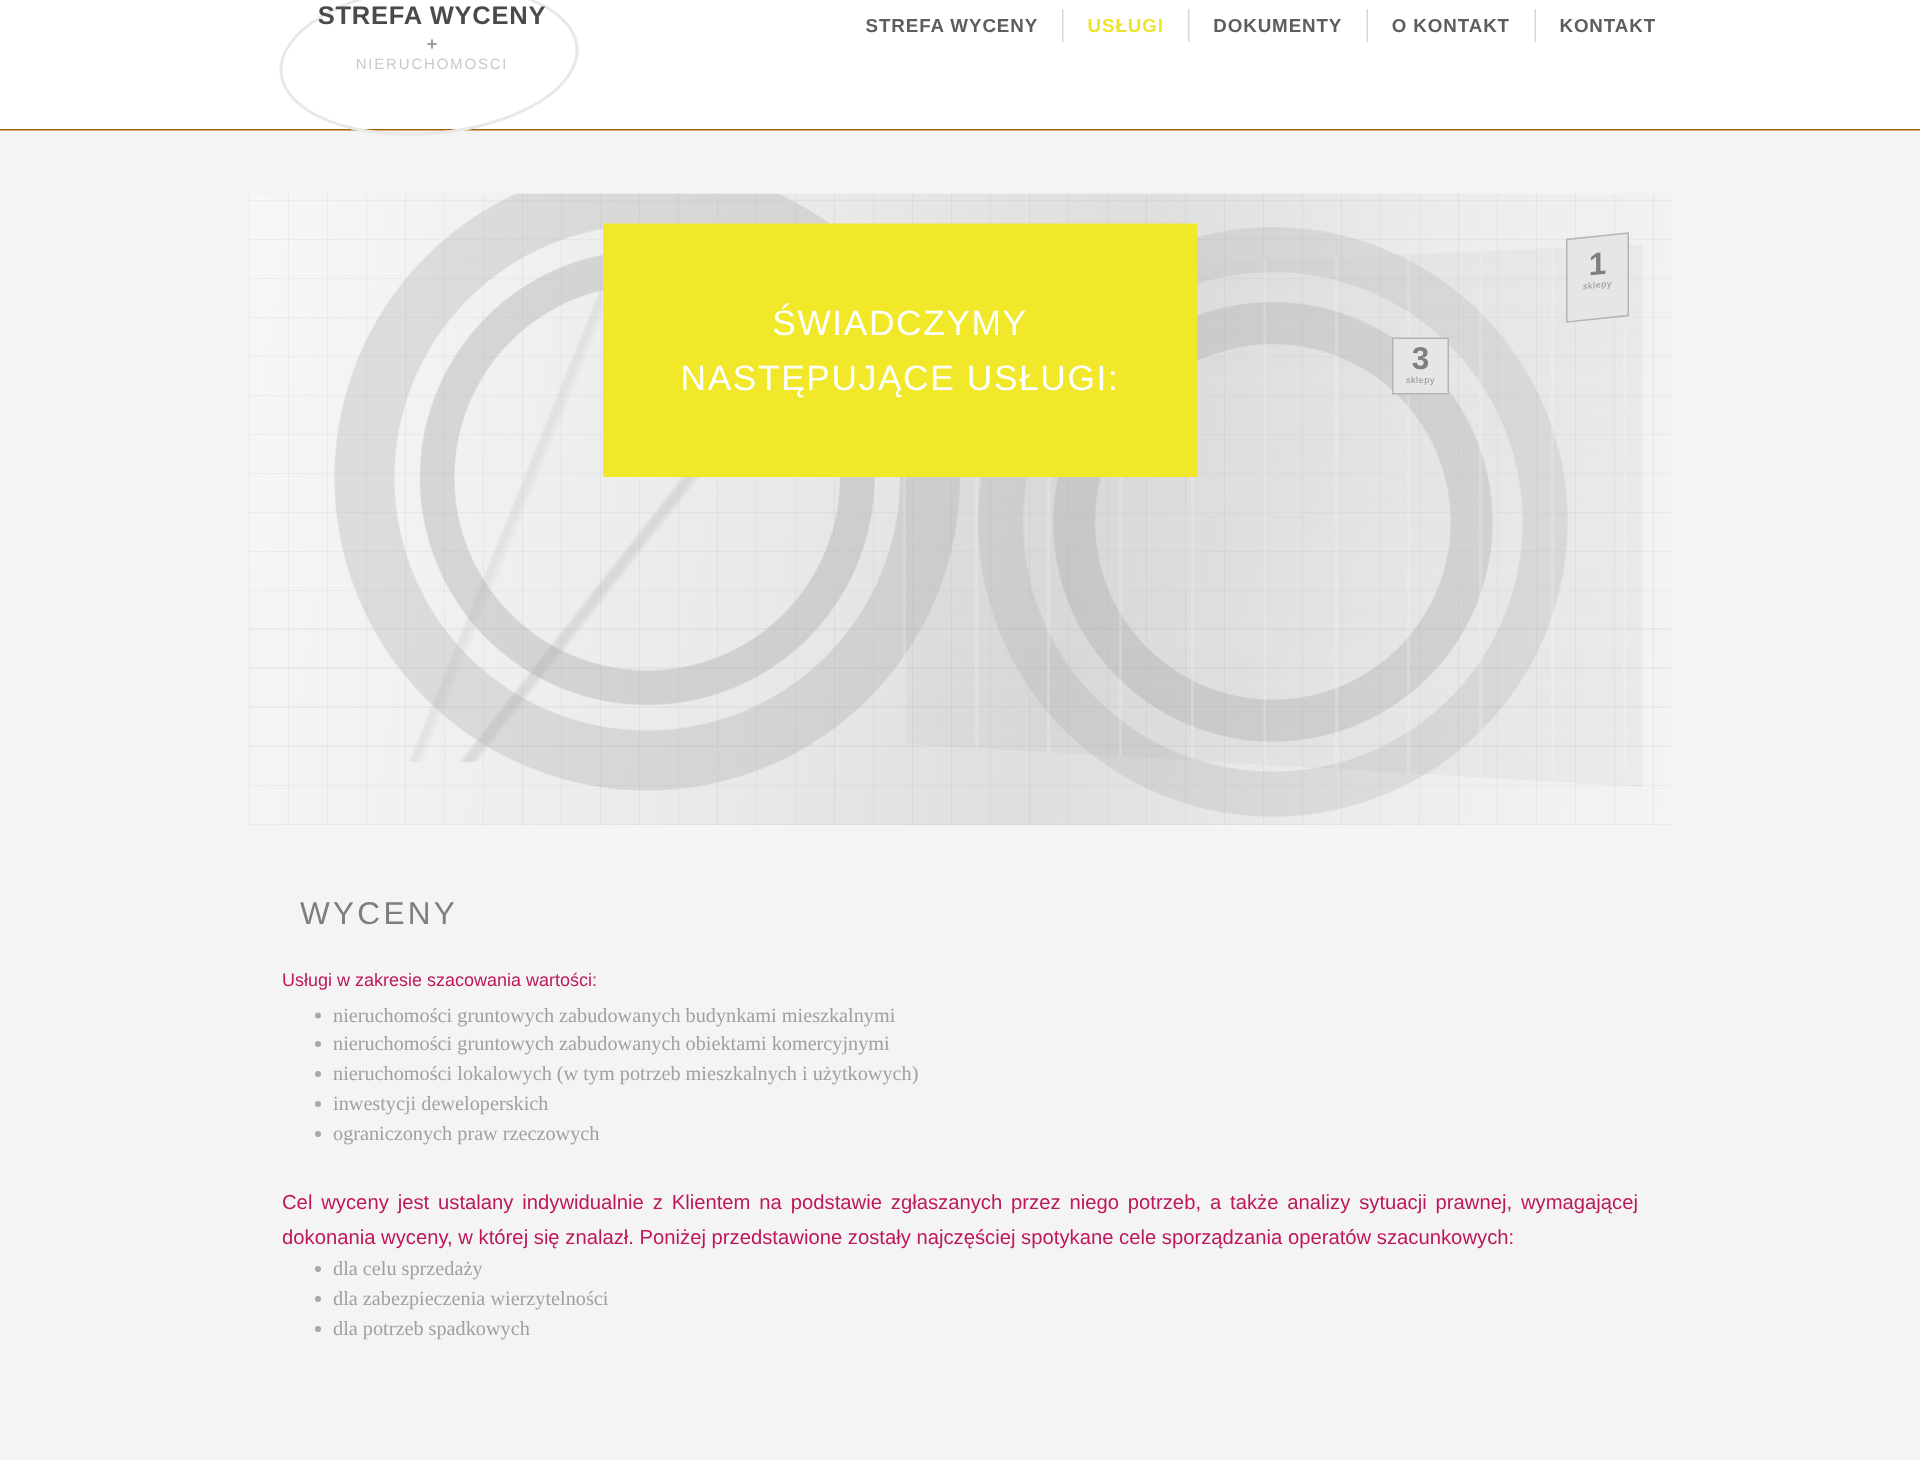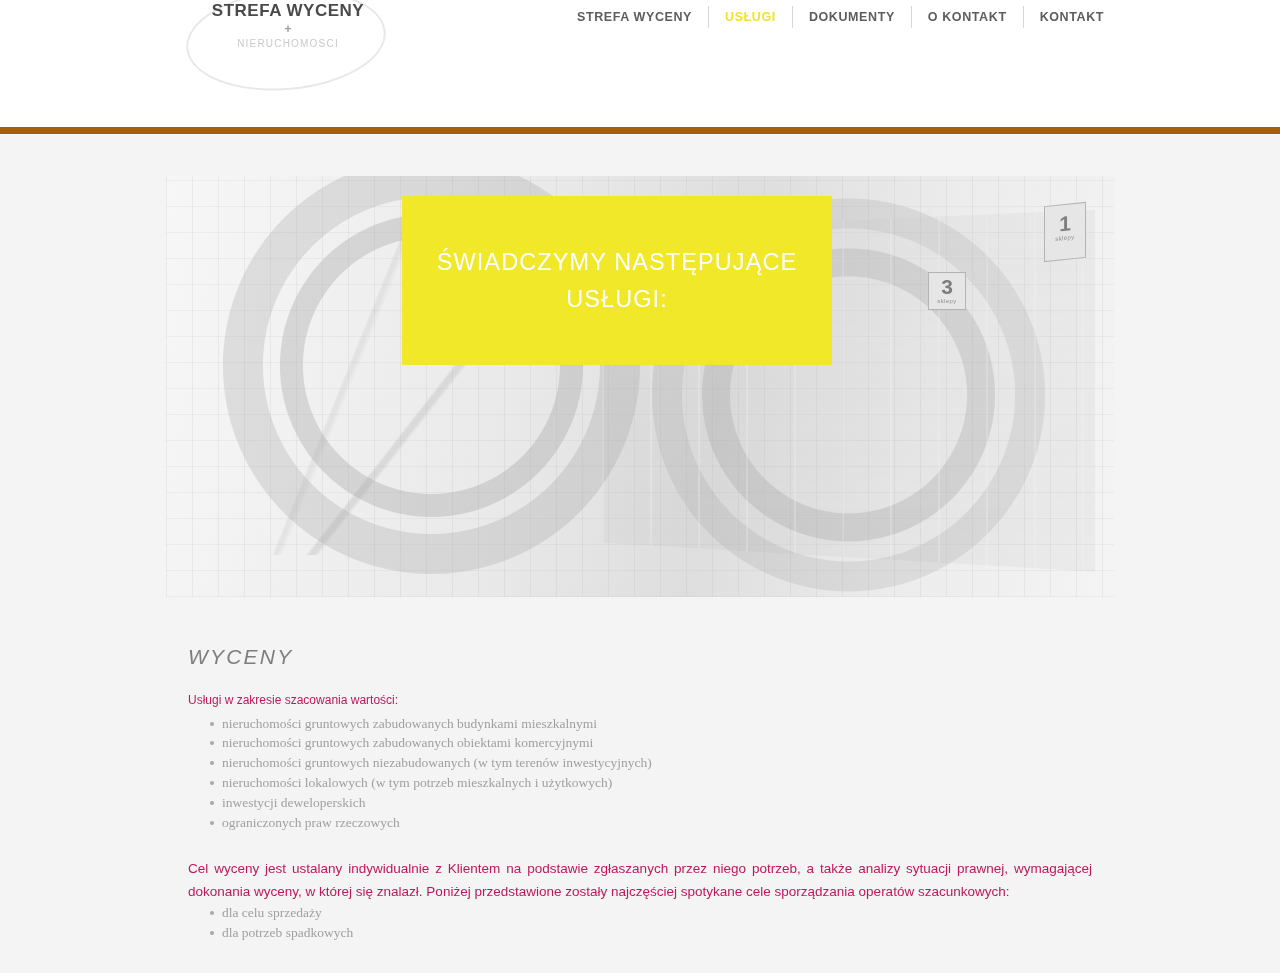--- a/index.html
+++ b/index.html
@@ -10,23 +10,23 @@
     height: 973px;
     overflow: hidden;
     background: #f4f4f4;
     font-family: "Liberation Sans", sans-serif;
   }
 
   
   .site-header {
     position: relative;
     width: 100%;
-    height: 134px;
+    height: 87px;
     background: #ffffff;
-    border-bottom: 7px solid #a16207;
+    border-bottom: 1px solid #a16207;
   }
 
   .logo-wrap {
     position: absolute;
     left: 178px;
     top: -18px;
     width: 220px;
     height: 120px;
   }
   .logo-ellipse {
@@ -156,21 +156,21 @@
   }
   .hero-sign .num { display: block; font-size: 21px; font-weight: bold; line-height: 1.05; color: #7e7e7e; }
   .hero-sign .lbl { display: block; font-size: 6px; letter-spacing: .4px; }
   .sign-1 { right: 28px; top: 28px; width: 42px; height: 56px; padding-top: 8px; transform: skewY(-6deg); }
   .sign-3 { right: 148px; top: 96px; width: 38px; height: 38px; padding-top: 3px; }
 
   .hero-badge {
     position: absolute;
     left: 236px;
     top: 20px;
-    width: 430px;
+    width: 396px;
     height: 169px;
     background: #f0e828;
     display: flex;
     align-items: center;
     justify-content: center;
   }
   .hero-badge-text {
     width: 100%;
     padding: 0 22px;
     text-align: center;
@@ -181,26 +181,25 @@
   }
 
   
   .content {
     width: 948px;
     margin: 0 auto;
     padding: 48px 22px 0;
     color: #9a9a9a;
   }
   .section-title {
-    margin: 0 0 22px;
+    margin: 0 12px 22px;
     font-size: 21px;
     font-weight: normal;
     letter-spacing: 2.2px;
     color: #7e7e7e;
-    font-style: italic;
   }
   .lead {
     margin: 0 0 4px;
     font-size: 12px;
     line-height: 1.55;
     color: #be185d;
   }
   ul.dot-list {
     list-style: none;
     margin: 0;
@@ -280,27 +279,27 @@
   </section>
 
   <section class="content">
     <h1 class="section-title">WYCENY</h1>
 
     <p class="lead">Usługi w zakresie szacowania wartości:</p>
 
     <ul class="dot-list">
       <li>nieruchomości gruntowych zabudowanych budynkami mieszkalnymi</li>
       <li>nieruchomości gruntowych zabudowanych obiektami komercyjnymi</li>
-      <li>nieruchomości gruntowych niezabudowanych (w tym terenów inwestycyjnych)</li>
       <li>nieruchomości lokalowych (w tym potrzeb mieszkalnych i użytkowych)</li>
       <li>inwestycji deweloperskich</li>
       <li>ograniczonych praw rzeczowych</li>
     </ul>
 
     <p class="para">Cel wyceny jest ustalany indywidualnie z Klientem na podstawie zgłaszanych przez niego potrzeb, a także analizy sytuacji prawnej, wymagającej dokonania wyceny, w której się znalazł. Poniżej przedstawione zostały najczęściej spotykane cele sporządzania operatów szacunkowych:</p>
 
     <ul class="dot-list list-gap">
       <li>dla celu sprzedaży</li>
+      <li>dla zabezpieczenia wierzytelności</li>
       <li>dla potrzeb spadkowych</li>
     </ul>
   </section>
 
 </main>
 
 </body></html>

